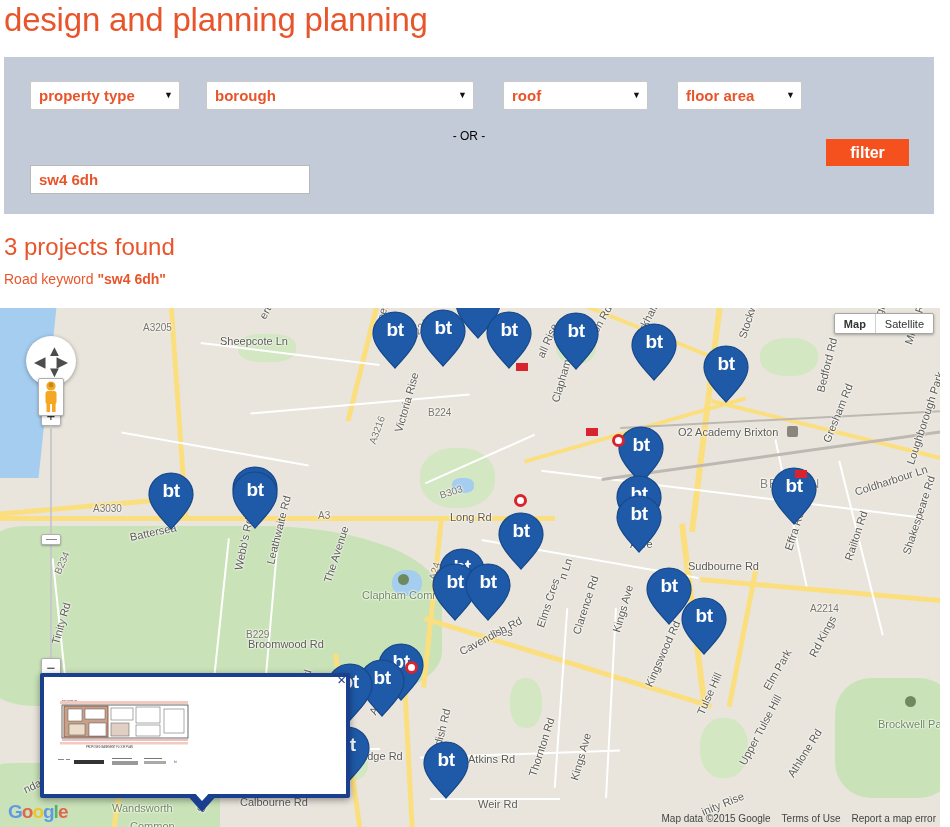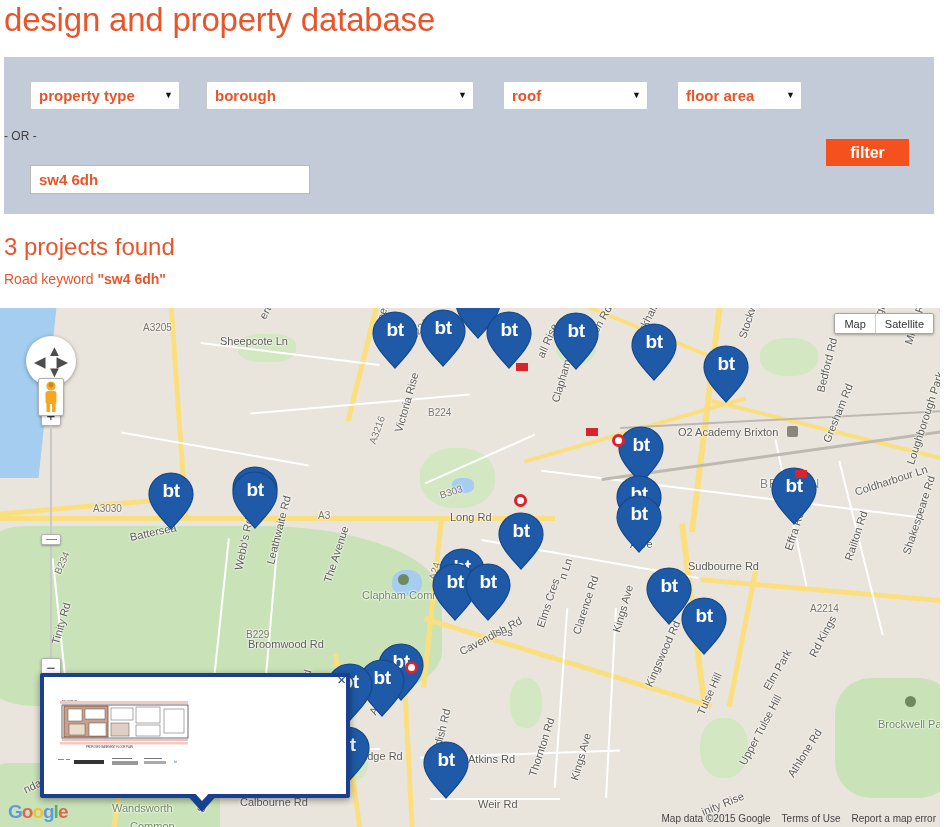--- a/index.html
+++ b/index.html
@@ -49,21 +49,22 @@
   .filter-btn {
     position: absolute; left: 822px; top: 82px;
     width: 83px; height: 27px;
     background: #F4511E; border: 0;
     color: #ffffff; font-weight: bold; font-size: 16px;
     cursor: pointer; line-height: 27px; text-align:center;
     padding:0;
   }
   .or-text {
     position: absolute; left: 0; top: 72px; width: 930px;
-    color: #404040; font-size: 12px;
+    text-align: center;
+    color: #000000; font-size: 12px;
   }
   .road-input {
     position: absolute; left: 26px; top: 108px;
     width: 280px; height: 29px;
     background: #ffffff; border: 1px solid #b9b9b9;
     color: #E8552B; font-weight: bold; font-size: 15px;
     padding: 0 8px; font-family: "Liberation Sans", sans-serif;
   }
   .road-input::placeholder { color:#E8552B; opacity:.55; }
   .mapsearch-btn {
@@ -138,21 +139,21 @@
     position:absolute; right:6px; top:5px;
     display:flex; height:21px;
     border:1px solid #a6a6a6; border-radius:2px;
     background:#fff; box-shadow:0 1px 3px rgba(0,0,0,.3);
     overflow:hidden; z-index:40;
   }
   .maptype div {
     padding:0 9px; font-size:11px; line-height:21px;
     color:#333; cursor:pointer;
   }
-  .maptype div.sel { font-weight:normal; }
+  .maptype div.sel { font-weight:bold; }
   .maptype div+div { border-left:1px solid #d0d0d0; }
 
   
   .pan {
     position:absolute; left:26px; top:28px;
     width:50px; height:50px; border-radius:50%;
     background:#fff; box-shadow:0 1px 4px rgba(0,0,0,.35);
     z-index:40;
   }
   .pan i {
@@ -262,21 +263,21 @@
     font-size:10px; color:#444; display:flex; gap:11px;
   }
   .attrib span { cursor:default; }
   .attrib a { color:#444; text-decoration:none; cursor:pointer; }
 </style>
 </head>
 <body>
 
 <div class="page">
 
-  <div class="site-title">design and property database</div>
+  <div class="site-title">design and planning planning</div>
 
   <div class="filter-panel">
 
     <div class="select-box" id="sel-property">
       <span class="lbl">property type</span>
       <span class="caret">▼</span>
     </div>
 
     <div class="select-box" id="sel-borough">
       <span class="lbl">borough</span>

